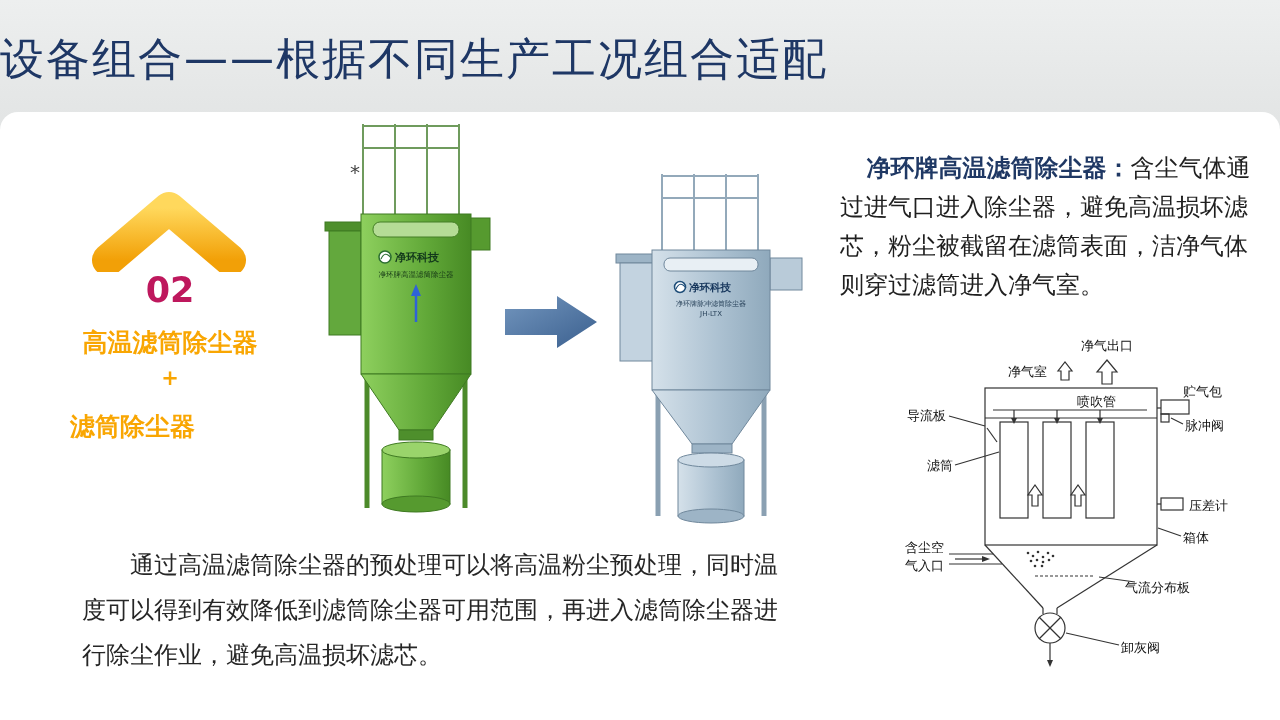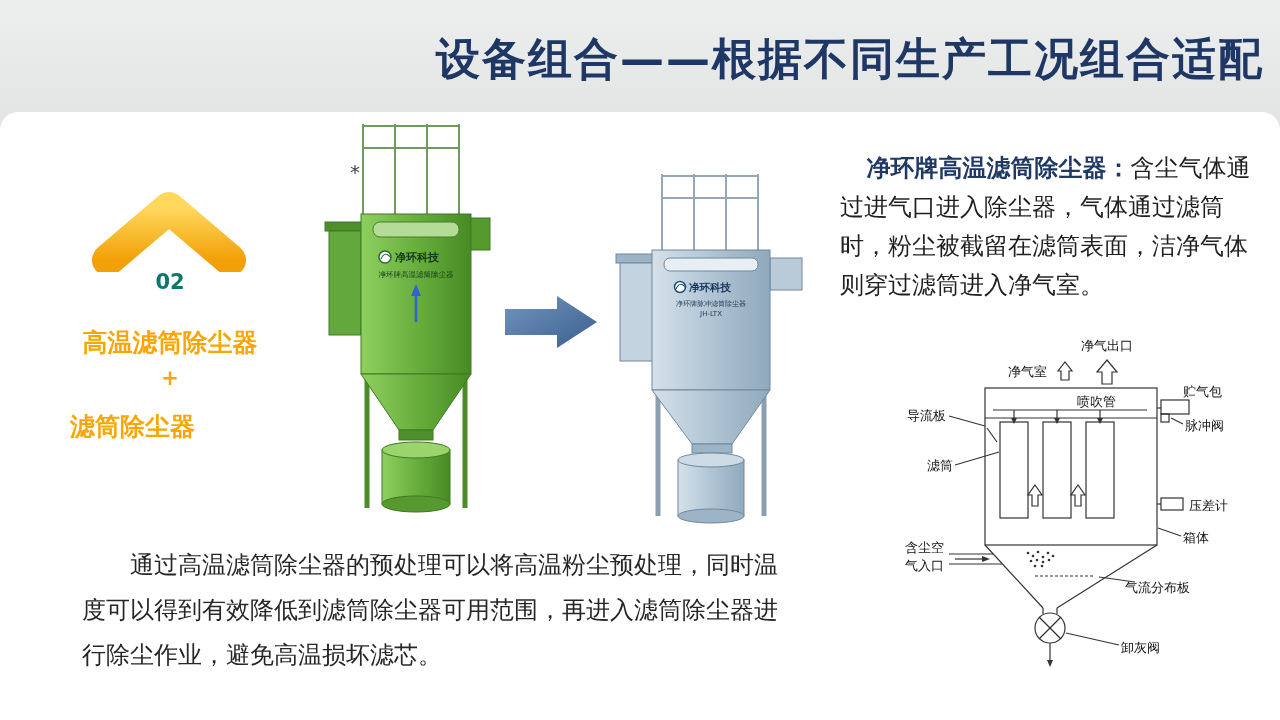--- a/index.html
+++ b/index.html
@@ -1,29 +1,29 @@
 <!DOCTYPE html>
 <html><head>
 <meta charset="utf-8">
 <style>
   * { margin:0; padding:0; box-sizing:border-box; }
   body { font-family:"DejaVu Sans","Liberation Sans",sans-serif; background:#555; }
   .slide { position:relative; width:1280px; height:720px; background:#e8eaea; overflow:hidden; }
 
   .header { position:absolute; top:0; left:0; width:1280px; height:130px;
             background:linear-gradient(#edefef,#e2e4e4); }
-  .title  { position:absolute; top:30px; left:0; width:1264px; text-align:right;
-            font-size:44px; font-weight:700; letter-spacing:2px; color:#1e3765; }
+  .title  { position:absolute; top:30px; left:0; width:1264px; text-align:left;
+            font-size:44px; font-weight:400; letter-spacing:2px; color:#1e3765; }
 
   .panel  { position:absolute; top:112px; left:0; width:1280px; height:608px;
             background:#ffffff; border-radius:18px 18px 0 0; }
 
   .abs { position:absolute; z-index:2; }
 
-  .num      { left:70px;  top:270px; width:200px; text-align:center; font-size:21px; font-weight:800; color:#0f766e; }
+  .num      { left:70px;  top:270px; width:200px; text-align:center; font-size:35px; font-weight:800; color:#be185d; }
   .dev1     { left:45px;  top:326px; width:250px; text-align:center; font-size:25px; font-weight:800; color:#f9a602; }
   .plus     { left:70px;  top:366px; width:200px; text-align:center; font-size:21px; font-weight:800; color:#f9a602; }
   .dev2     { left:70px;  top:410px; width:200px; text-align:left; font-size:25px; font-weight:800; color:#f9a602; }
   .asterisk { left:350px; top:160px; font-size:20px; color:#444; }
 
   .principle { left:840px; top:149px; width:415px; font-size:24px; line-height:39px;
                color:#1f1f1f; text-indent:1.1em; }
   .principle .head { font-weight:800; color:#1f3864; }
 
   .bottom-text { left:82px; top:543px; width:705px; font-size:24px; line-height:45px;
@@ -140,21 +140,21 @@
     <text x="99" y="150" font-size="7" text-anchor="middle" fill="#253f57">JH-LTX</text>
     <line x1="46" y1="224" x2="46" y2="350" stroke="#8aa0b2" stroke-width="5"></line>
     <line x1="152" y1="224" x2="152" y2="350" stroke="#8aa0b2" stroke-width="5"></line>
     <polygon points="40,224 158,224 120,278 80,278" fill="url(#gb1)" stroke="#70889c"></polygon>
     <rect x="80" y="278" width="40" height="9" fill="#9db4c6" stroke="#70889c"></rect>
     <rect x="66" y="294" width="66" height="56" fill="url(#gb1)" stroke="#70889c"></rect>
     <ellipse cx="99" cy="350" rx="33" ry="7" fill="#9db4c6" stroke="#70889c"></ellipse>
     <ellipse cx="99" cy="294" rx="33" ry="7" fill="#cddbe6" stroke="#70889c"></ellipse>
   </svg>
 
-  <p class="abs principle"><span class="head">净环牌高温滤筒除尘器：</span><span>含尘气体通过进气口进入除尘器，气体通过滤筒时，粉尘被截留在滤筒表面，洁净气体则穿过滤筒进入净气室。</span></p>
+  <p class="abs principle"><span class="head">净环牌高温滤筒除尘器：</span><span>含尘气体通过进气口进入除尘器，避免高温损坏滤芯，粉尘被截留在滤筒表面，洁净气体则穿过滤筒进入净气室。</span></p>
 
   <svg class="abs diagram" width="360" height="345" viewBox="0 0 360 345">
     <g class="dln">
 
       <rect x="100" y="58" width="172" height="157"></rect>
       <line x1="100" y1="88" x2="272" y2="88"></line>
 
       <line x1="108" y1="80" x2="262" y2="80"></line>
       <line x1="129" y1="80" x2="129" y2="88"></line>
         <line x1="172" y1="80" x2="172" y2="88"></line>

